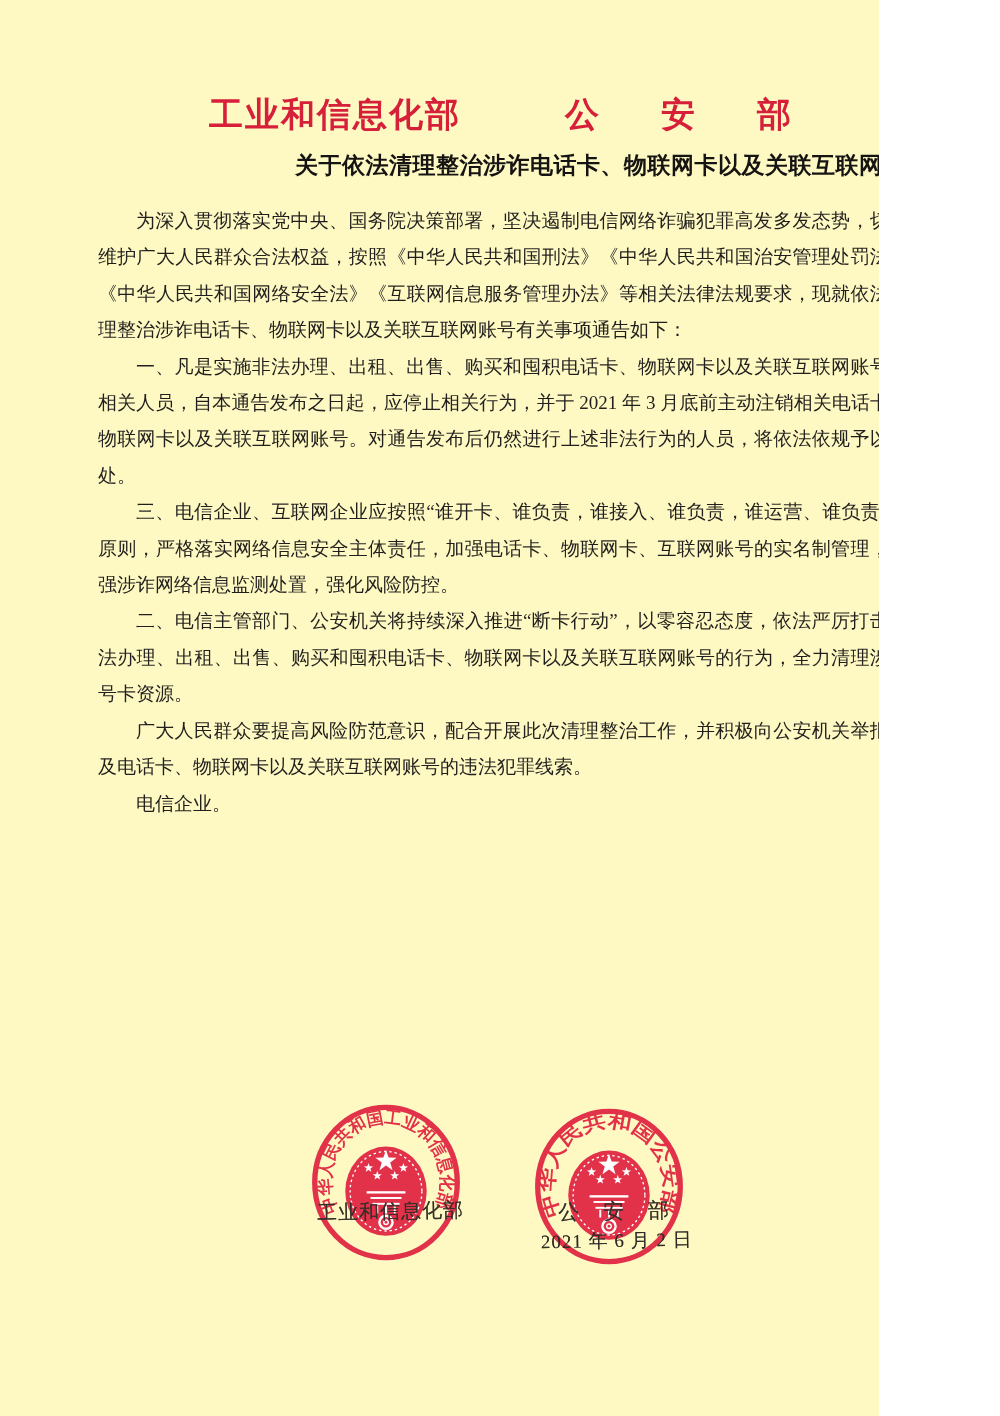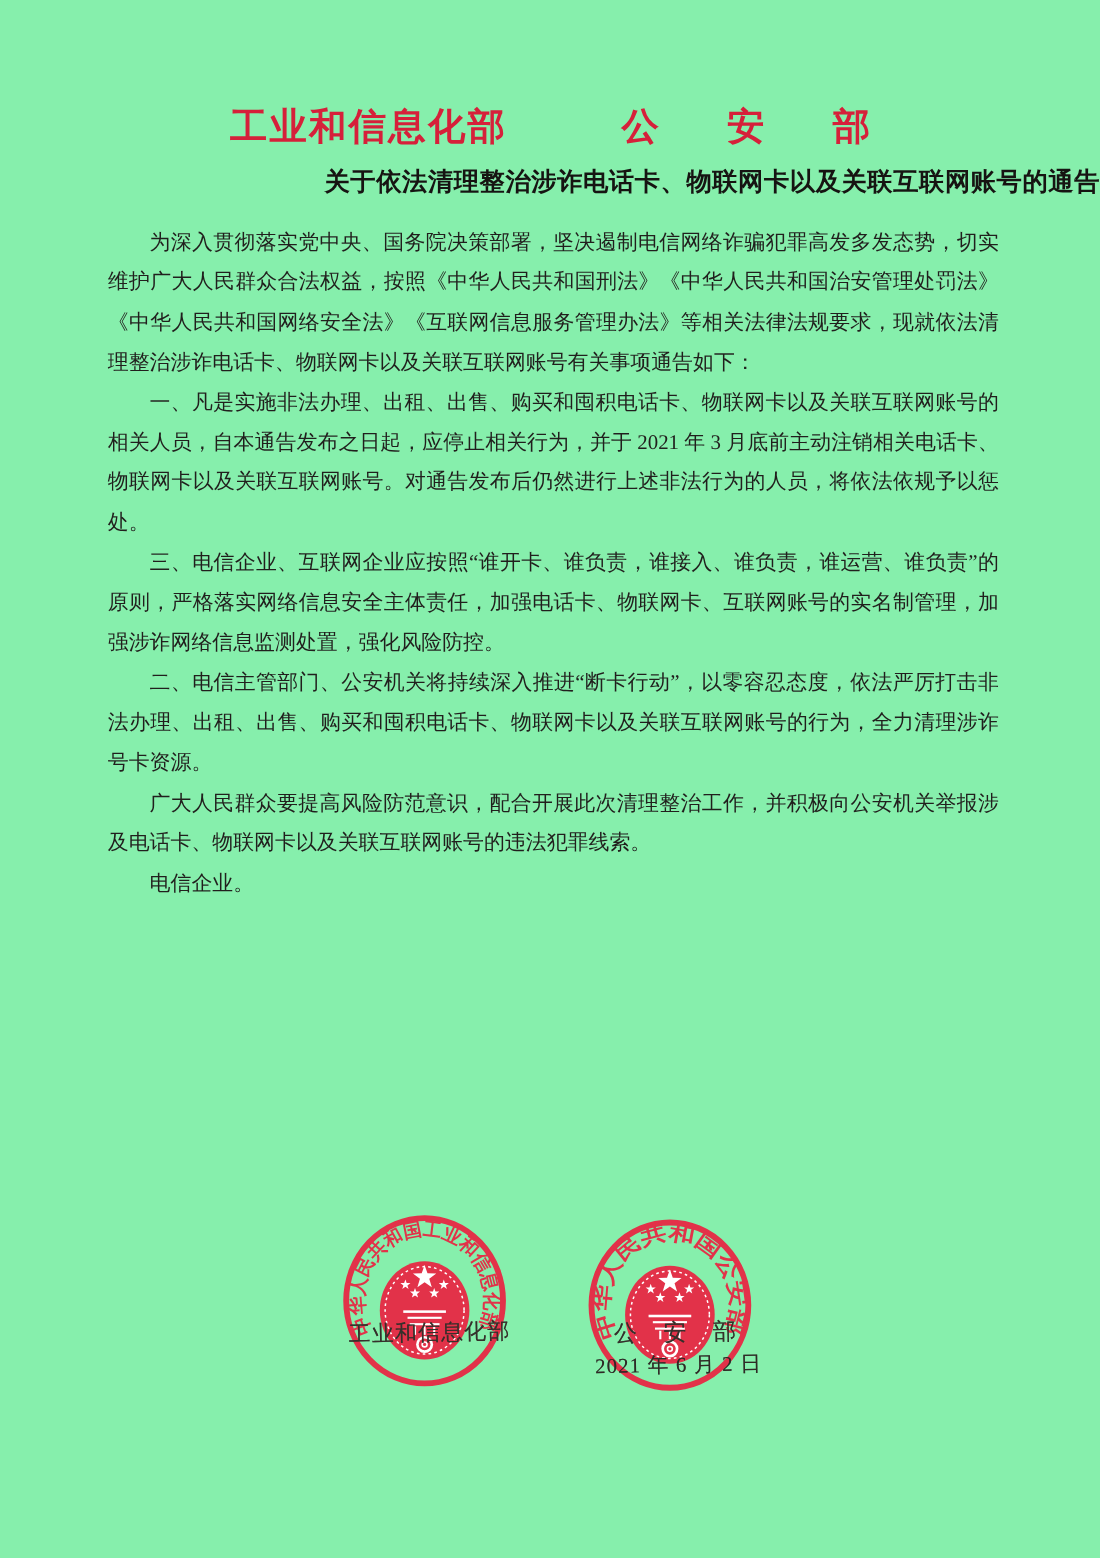--- a/index.html
+++ b/index.html
@@ -1,17 +1,17 @@
 <!DOCTYPE html>
 <html><head>
 <meta charset="utf-8">
 <style>
   html,body { margin:0; padding:0; background:#ffffff; }
   .page {
-    position:relative; width:1000px; height:1416px; background:#86efac;
+    position:relative; width:879px; height:1416px; background:#fef9c3;
     font-family:"Liberation Serif","DejaVu Serif",serif; overflow:hidden;
   }
   .doc-header {
     position:absolute; top:92px; left:0; width:1000px;
     display:flex; justify-content:center; align-items:baseline; gap:104px;
     color:#d6203a; font-weight:bold; font-size:34px; letter-spacing:2px;
     white-space:nowrap;
   }
   .doc-header .spaced { letter-spacing:62px; margin-right:-62px; }
   .doc-title {

